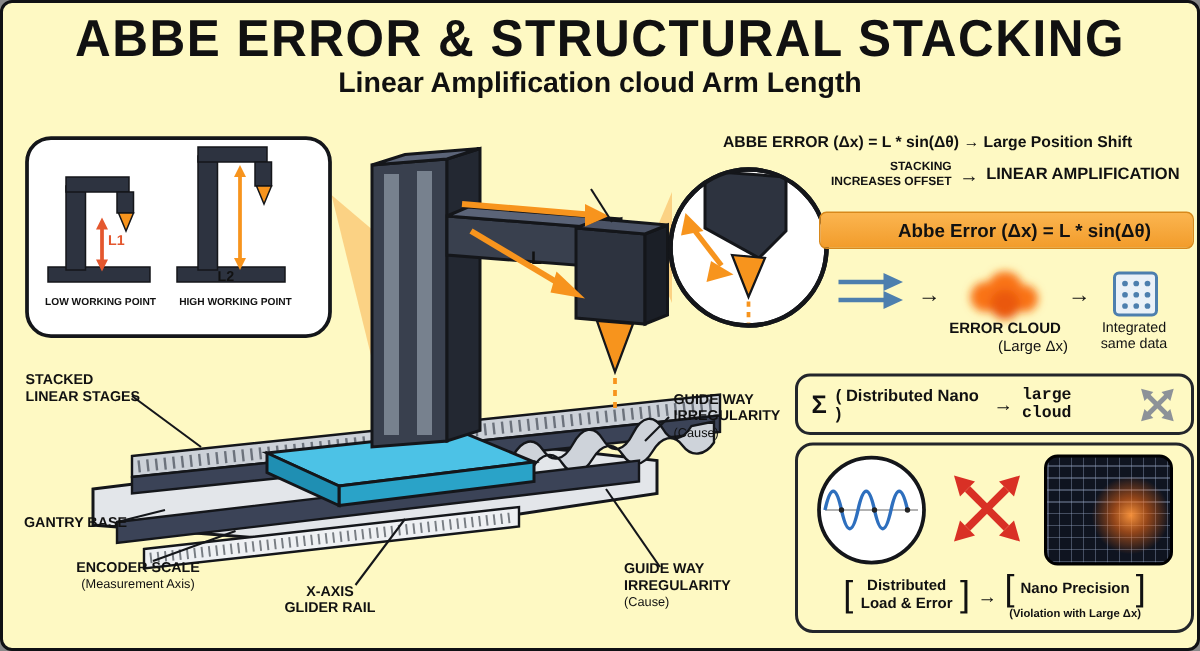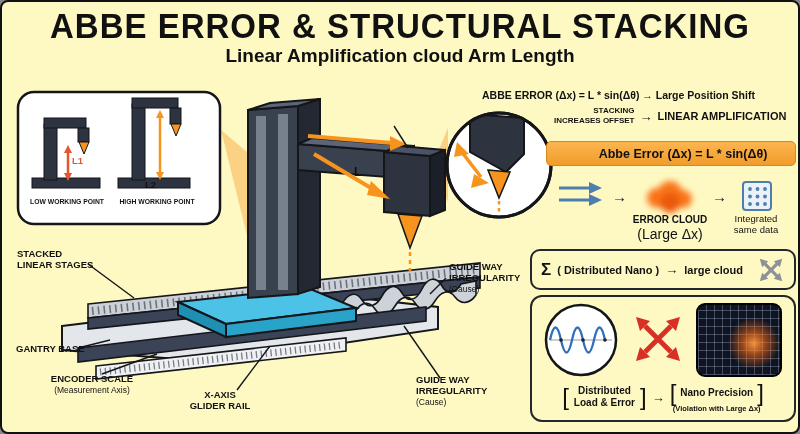--- a/index.html
+++ b/index.html
@@ -21,28 +21,28 @@
   #stacking-row .small{font-size:8px;font-weight:bold;text-align:right;line-height:1.25;}
   #stacking-row .arr{font-size:13px;font-weight:bold;}
   #stacking-row .amp{font-size:11px;font-weight:bold;}
   #highlight-box{left:544px;top:139px;width:250px;height:25px;border-radius:5px;
       background:linear-gradient(#fbb550,#f29c2b);display:flex;align-items:center;
       justify-content:center;font-size:12.5px;font-weight:bold;border:1px solid #d8891c;box-sizing:border-box;padding-left:24px;}
   .flow-arrow{font-size:15px;font-weight:bold;}
   #moving-label{left:541px;top:211px;width:72px;font-size:9.5px;text-align:center;line-height:1.2;}
   #cloud-label{left:626px;top:212px;width:84px;text-align:center;line-height:1.2;}
   #cloud-label .main{font-weight:bold;font-size:10px;display:block;}
-  #cloud-label .subx{font-size:14px;display:block;}
+  #cloud-label .subx{font-size:10px;display:block;text-align:right;}
   #integrated-label{left:720px;top:211px;width:68px;font-size:9.5px;text-align:center;line-height:1.2;}
   #sum-panel{left:528px;top:247px;width:266px;height:41px;border:2px solid #23262b;border-radius:10px;
       box-sizing:border-box;display:flex;align-items:center;gap:6px;padding:0 9px;}
   #sum-panel .sigma{font-size:17px;font-weight:bold;}
   #sum-panel .stext{font-size:11px;font-weight:bold;}
   #sum-panel .arr{font-size:13px;font-weight:bold;}
-  #sum-panel .result{font-size:11px;font-weight:bold;}
+  #sum-panel .result{font-size:11px;font-weight:bold;font-family:Liberation Mono, monospace;}
   #sum-panel svg{margin-left:auto;}
   #bottom-panel{left:528px;top:293px;width:266px;height:127px;border:2px solid #23262b;
       border-radius:12px;box-sizing:border-box;}
   #grid-square{left:164px;top:6px;width:86px;height:74px;border:2px solid #000;border-radius:9px;
       box-sizing:border-box;background-color:#0f1420;
       background-image:
         radial-gradient(circle 26px at 68% 55%, rgba(255,150,60,0.95), rgba(255,110,20,0.55) 45%, rgba(255,110,20,0) 100%),
         repeating-linear-gradient(0deg, rgba(150,165,195,0.4) 0 1px, transparent 1px 8px),
         repeating-linear-gradient(90deg, rgba(150,165,195,0.4) 0 1px, transparent 1px 8px);}
   #bracket-row{left:2px;right:2px;top:84px;display:flex;align-items:center;justify-content:center;gap:5px;}

